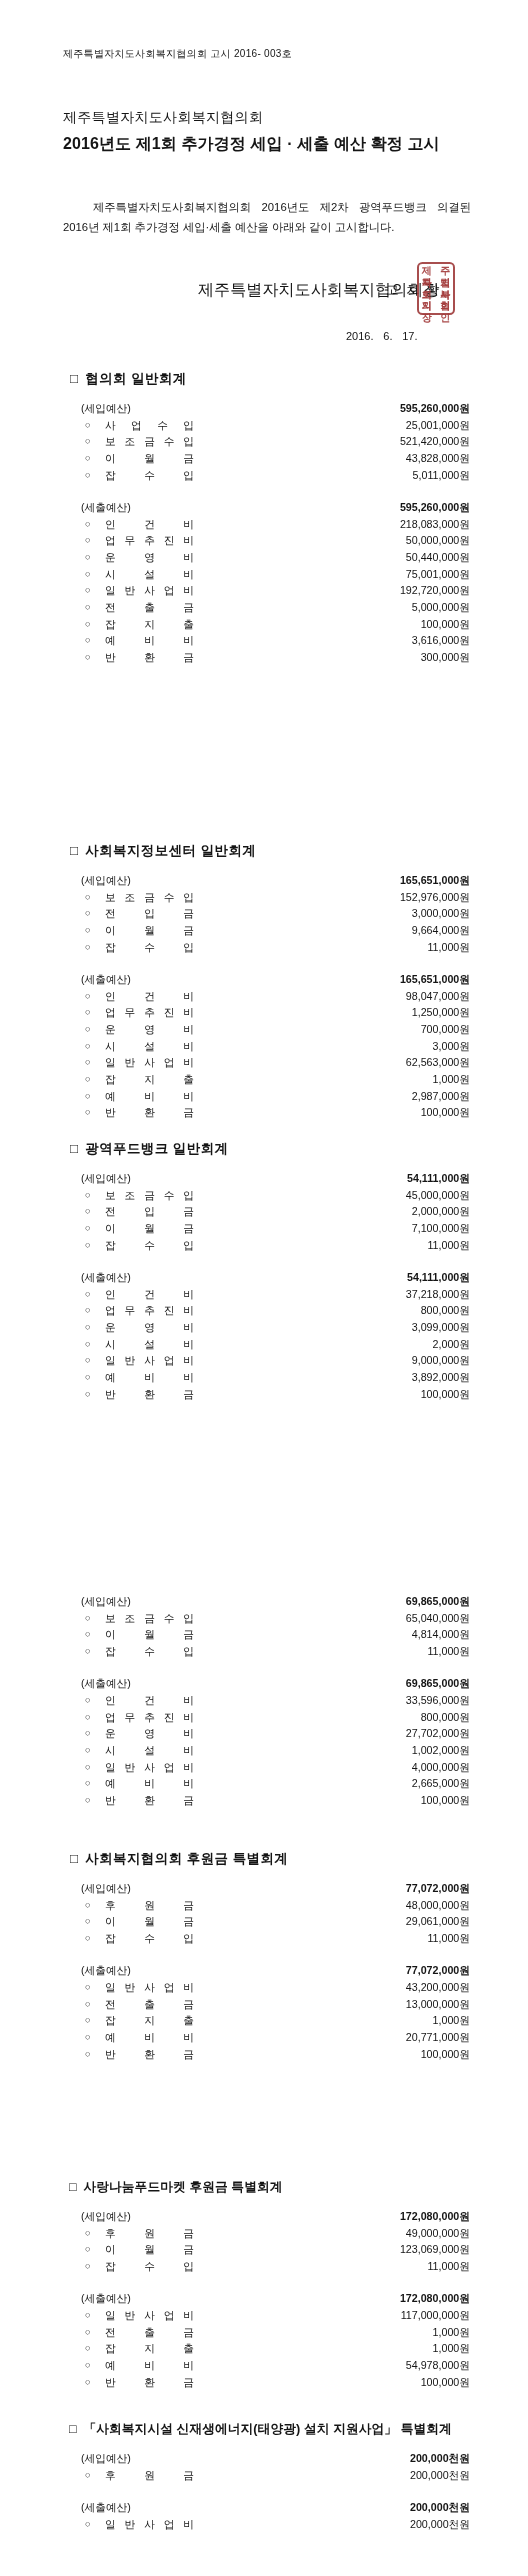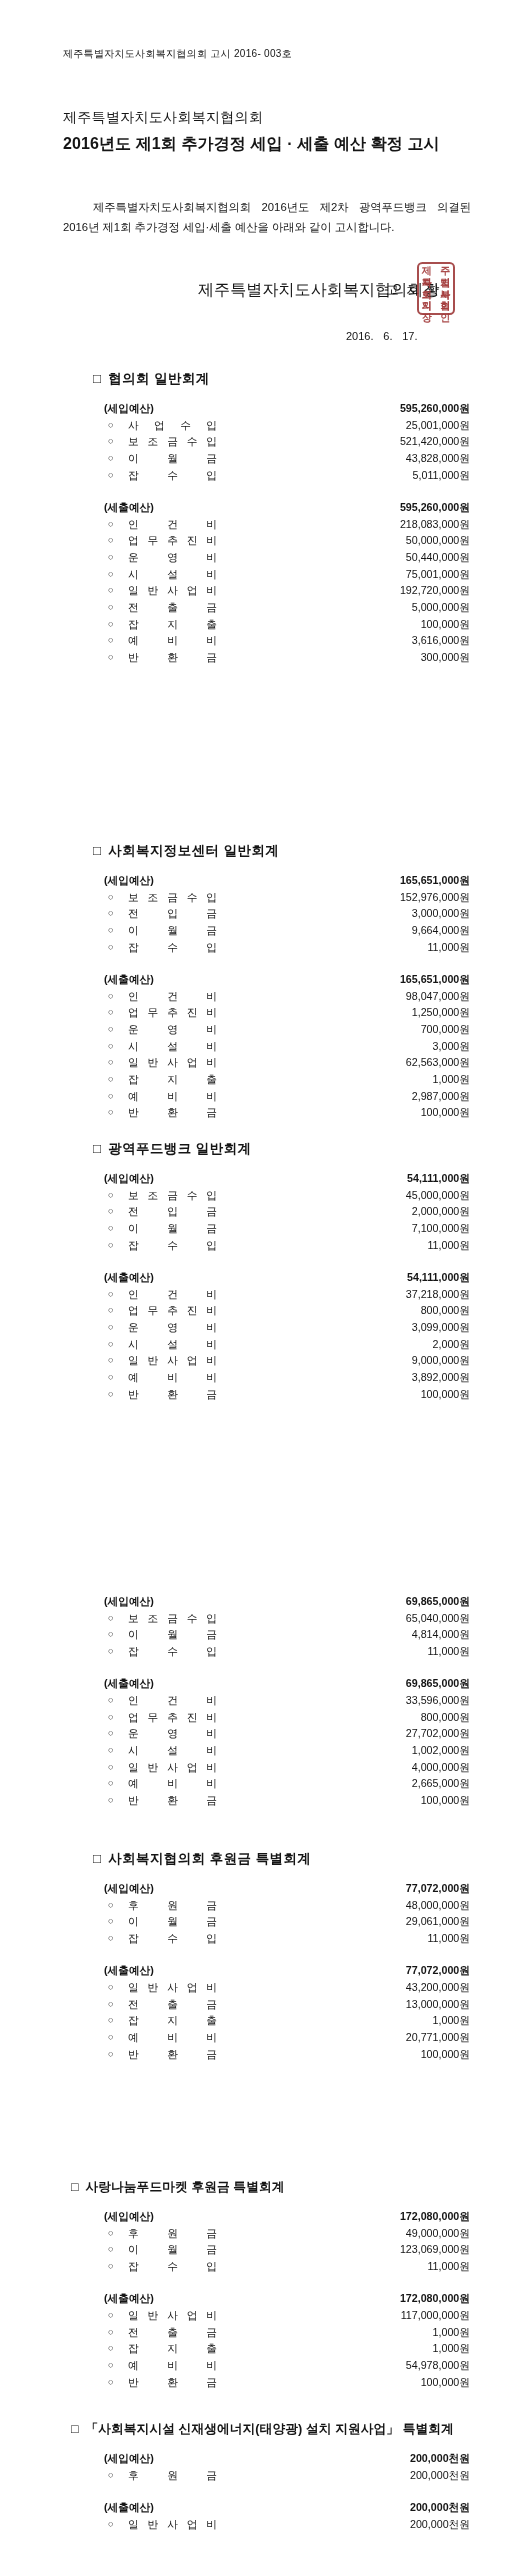--- a/index.html
+++ b/index.html
@@ -27,33 +27,33 @@
             text-align:justify;text-align-last:justify;}
   .seal{left:417px;top:262px;width:38px;height:53px;z-index:2;
         border:2px solid rgba(158,59,59,0.9);border-radius:5.3px;
         box-sizing:border-box;padding:1.3px 2.7px;background:transparent;}
   .seal-row{display:block;width:100%;height:11.7px;line-height:11.7px;
             font-size:10px;font-weight:bold;color:rgba(163,60,60,0.92);
             text-align:justify;text-align-last:justify;}
   .date-line{left:346px;top:330px;font-size:11px;word-spacing:6.7px;text-align:center;}
 
   
-  .section{position:absolute;left:0;right:0;padding-left:23px;}
+  .section{position:absolute;left:0;right:0;}
   .s1{top:372px;}  .s2{top:844px;} .s3{top:1142px;} .s4{top:1593px;}
   .s5{top:1852px;} .s6{top:2180px;} .s7{top:2422px;}
   .sec-title{height:14.7px;line-height:14.7px;margin-left:70px;margin-bottom:13.4px;
              font-size:13.4px;font-weight:bold;letter-spacing:0.5px;}
-  .narrow .sec-title{margin-left:48px;font-size:12.7px;letter-spacing:0.1px;}
+  .narrow .sec-title{margin-left:69px;font-size:12.7px;letter-spacing:0.1px;}
   .sec-title .sq{margin-right:6.7px;}
 
   .brow{position:relative;height:16.7px;}
   .bullet{position:absolute;left:85px;top:0;line-height:16.7px;font-size:9.3px;}
   .blabel{position:absolute;left:105px;top:0;width:89px;line-height:16.7px;font-size:10.7px;
           text-align:justify;text-align-last:justify;}
-  .tlabel{position:absolute;left:81px;top:0;line-height:16.7px;font-size:10.7px;font-weight:bold;}
+  .tlabel{position:absolute;left:81px;top:0;line-height:16.7px;font-size:10.7px;font-weight:normal;}
   .bamount{position:absolute;right:59px;top:0;line-height:16.7px;font-size:10.7px;}
   .total .bamount{font-weight:bold;}
   .total.out{margin-top:15.4px;}
 </style>
 </head>
 <body>
 
 <div class="abs notice-line">제주특별자치도사회복지협의회 고시 2016- 003호</div>
 <div class="abs org-title">제주특별자치도사회복지협의회</div>
 <div class="abs main-title">2016년도 제1회 추가경정 세입 · 세출 예산 확정 고시</div>

